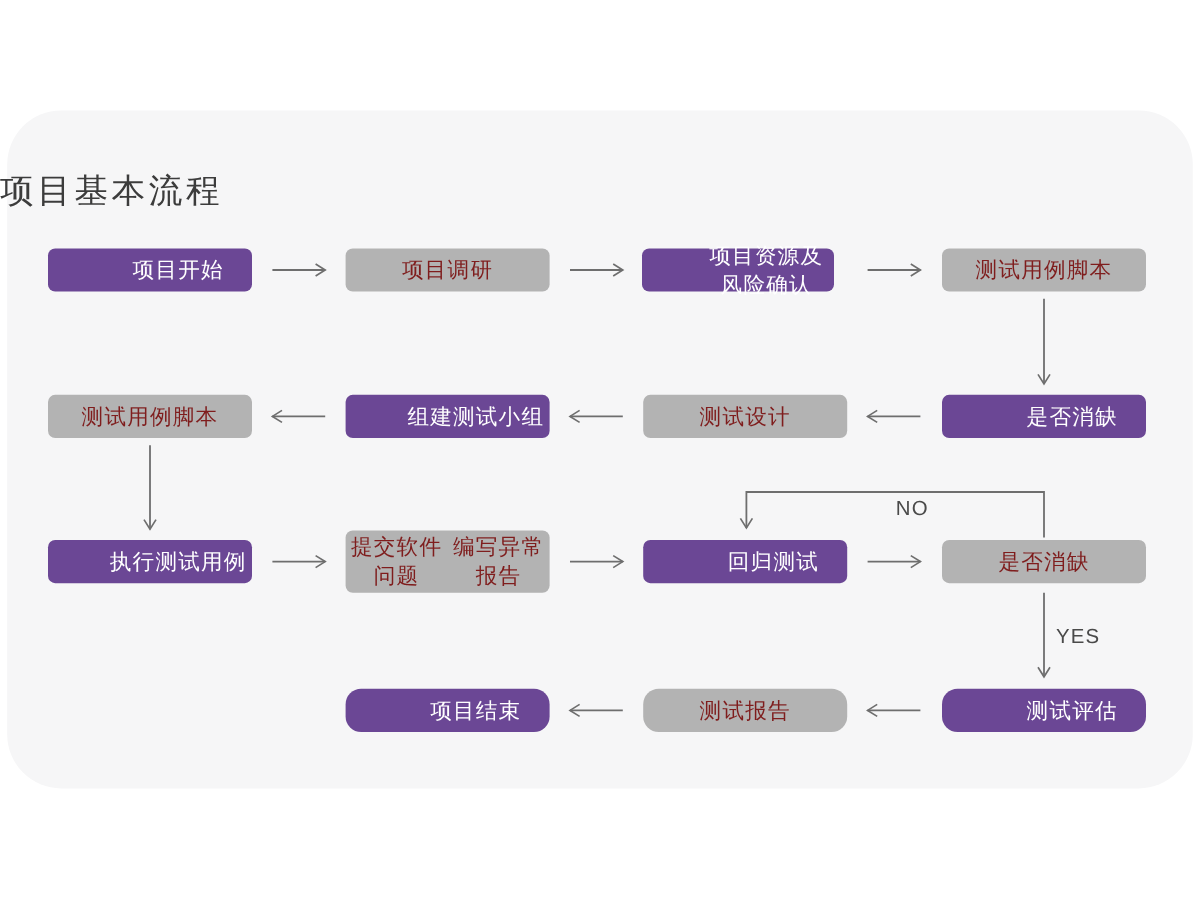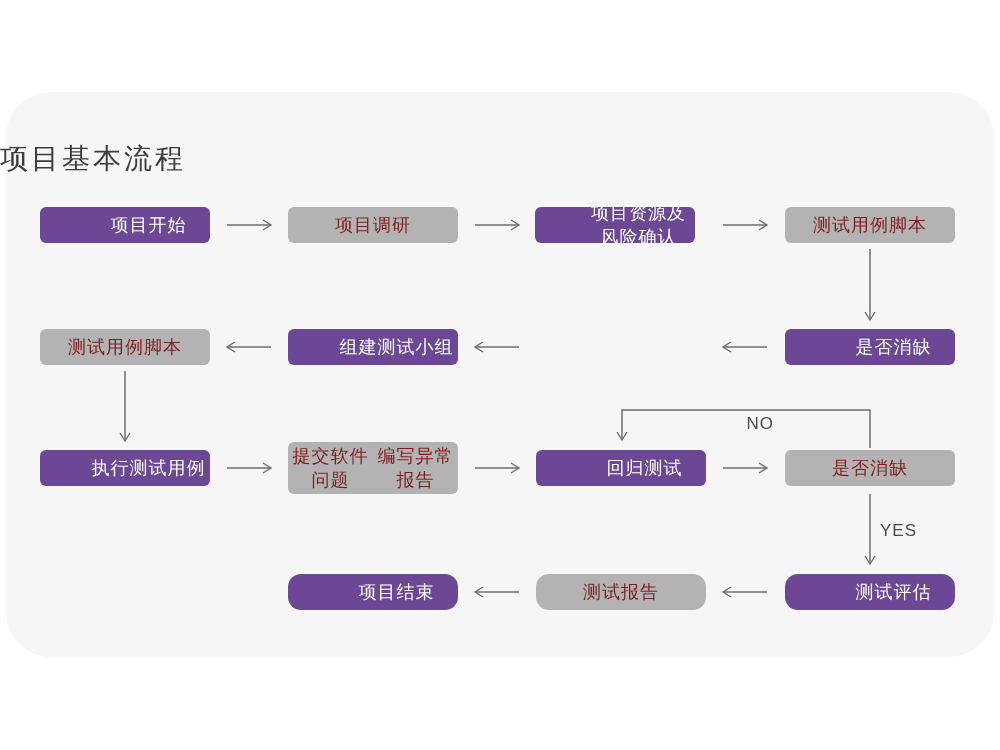--- a/index.html
+++ b/index.html
@@ -72,20 +72,21 @@
 
   <div class="branch-label label-no">NO</div>
   <div class="branch-label label-yes">YES</div>
 
   <div class="node purple c1 r1">项目开始</div>
   <div class="node gray c2 r1">项目调研</div>
   <div class="node purple wide r1">项目资源及风险确认</div>
   <div class="node gray c4 r1">测试用例脚本</div>
 
   <div class="node purple c4 r2">是否消缺</div>
+  <div class="node gray c3 r2">测试设计</div>
   <div class="node purple c2 r2">组建测试小组</div>
   <div class="node gray c1 r2">测试用例脚本</div>
 
   <div class="node purple c1 r3">执行测试用例</div>
   <div class="node gray tall c2 r3t">
     <span>提交软件问题</span>
     <span>编写异常报告</span>
   </div>
   <div class="node purple c3 r3">回归测试</div>
   <div class="node gray c4 r3">是否消缺</div>

